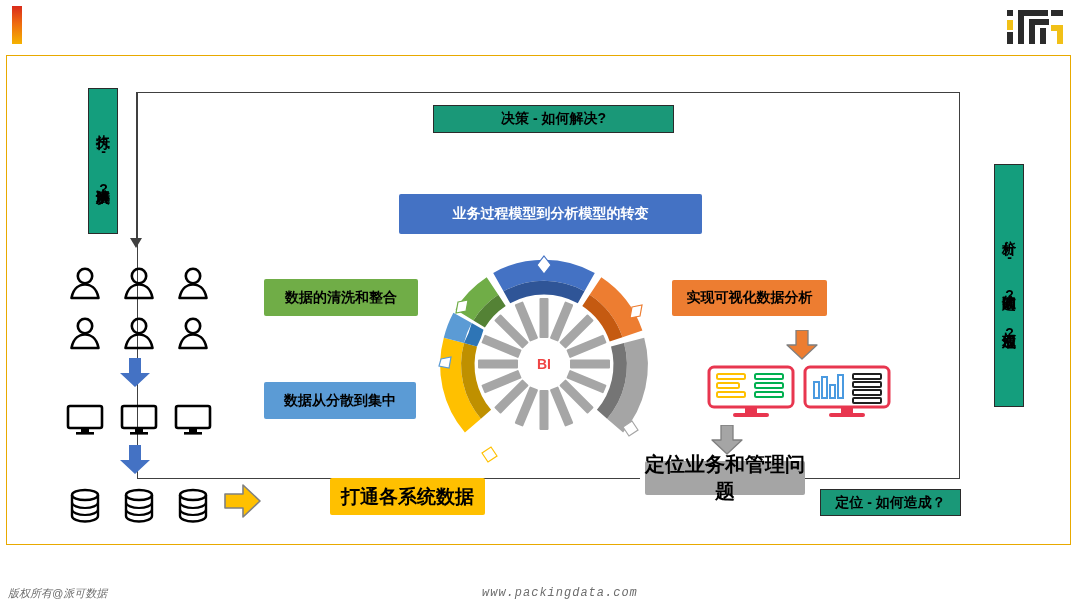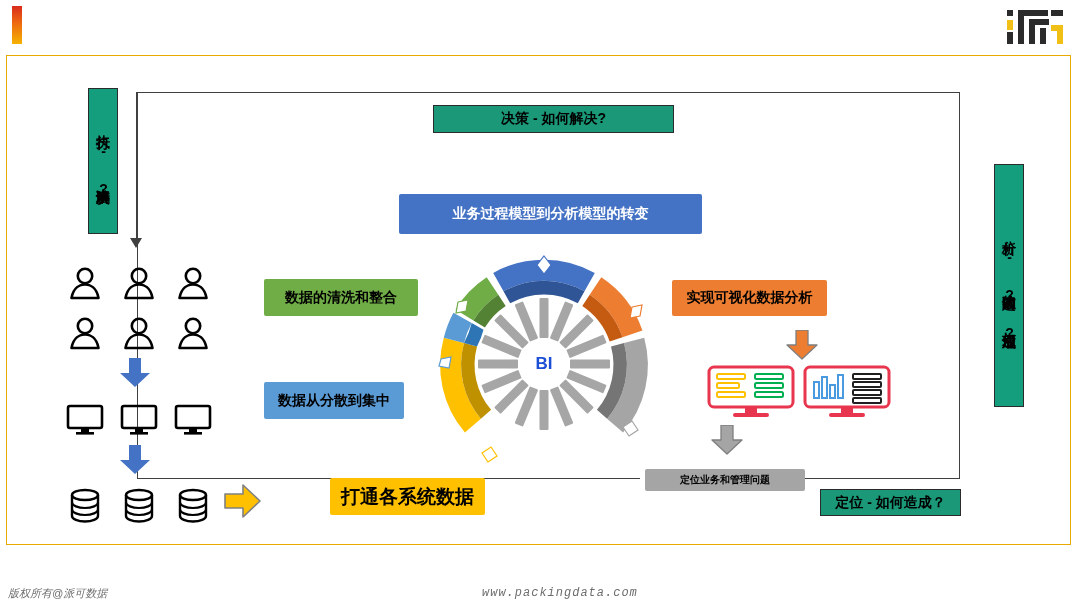--- a/index.html
+++ b/index.html
@@ -36,21 +36,21 @@
     font-size:14px;font-weight:700;color:#000;line-height:1.22;letter-spacing:1px;}
   
   .arrow-line{position:absolute;background:#404040;}
   
   .icon-row{position:absolute;display:flex;}
   .icon-cell{width:54px;height:44px;display:flex;align-items:center;justify-content:center;}
   
   #donut{position:absolute;left:428px;top:248px;width:232px;height:232px;}
   #bi-text{position:absolute;left:0;top:0;width:232px;height:232px;
     display:flex;align-items:center;justify-content:center;
-    font-size:17px;font-weight:700;color:#1d4ed8;}
+    font-size:14px;font-weight:700;color:#ef4444;}
   
   .monitor{position:absolute;}
   
   #footer-left{position:absolute;left:8px;top:586px;font-size:11px;font-style:italic;
     color:#6d6d6d;white-space:nowrap;text-align:right;}
   #footer-right{position:absolute;left:482px;top:586px;font-size:12px;font-style:italic;
     color:#6d6d6d;letter-spacing:1px;white-space:nowrap;font-family:Liberation Mono, monospace;}
 </style>
 </head>
 <body>
@@ -94,27 +94,27 @@
 </div>
 
 <div class="lbl teal" style="left:433px;top:105px;width:241px;height:28px;font-size:14px;">决策 - 如何解决?</div>
 
 <div class="lbl teal" style="left:820px;top:489px;width:141px;height:27px;font-size:14px;">定位 - 如何造成？</div>
 
 <div class="lbl rounded" style="left:399px;top:194px;width:303px;height:40px;background:#4472c4;font-size:14px;color:#fff;">业务过程模型到分析模型的转变</div>
 
 <div class="lbl rounded" style="left:264px;top:279px;width:154px;height:37px;background:#70ad47;font-size:14px;color:#000;">数据的清洗和整合</div>
 
-<div class="lbl rounded" style="left:264px;top:382px;width:140px;height:37px;background:#5b9bd5;font-size:14px;color:#000;">数据从分散到集中</div>
+<div class="lbl rounded" style="left:264px;top:382px;width:152px;height:37px;background:#5b9bd5;font-size:14px;color:#000;">数据从分散到集中</div>
 
 <div class="lbl rounded" style="left:330px;top:478px;width:155px;height:37px;background:#ffc000;font-size:19px;color:#000;">打通各系统数据</div>
 
 <div class="lbl rounded" style="left:672px;top:280px;width:155px;height:36px;background:#ed7d31;font-size:14px;color:#000;">实现可视化数据分析</div>
 
-<div class="lbl rounded" style="left:645px;top:461px;width:160px;height:22px;background:#a5a5a5;font-size:10px;color:#000;margin-top:8px;">定位业务和管理问题</div>
+<div class="lbl rounded" style="left:645px;top:461px;width:160px;height:34px;background:#a5a5a5;font-size:20px;color:#000;">定位业务和管理问题</div>
 
 <div id="donut">
   <svg width="232" height="232" viewBox="0 0 232 232">
     <g transform="translate(116,116)">
 
       <path d="M -50.8,-91.1 A 104,104 0 0 1 50.8,-91.1 L 40.5,-72.7 A 83,83 0 0 0 -40.5,-72.7 Z" fill="#4472c4"></path>
       <path d="M -40.5,-72.7 A 83,83 0 0 1 40.5,-72.7 L 33.8,-60.7 A 69.5,69.5 0 0 0 -33.8,-60.7 Z" fill="#2f5597"></path>
 
       <path d="M 57.3,-86.7 A 104,104 0 0 1 98.4,-33.5 L 78.5,-26.7 A 83,83 0 0 0 45.7,-69.2 Z" fill="#ed7d31"></path>
       <path d="M 45.7,-69.2 A 83,83 0 0 1 78.5,-26.7 L 65.7,-22.4 A 69.5,69.5 0 0 0 38.3,-58 Z" fill="#c55a11"></path>

